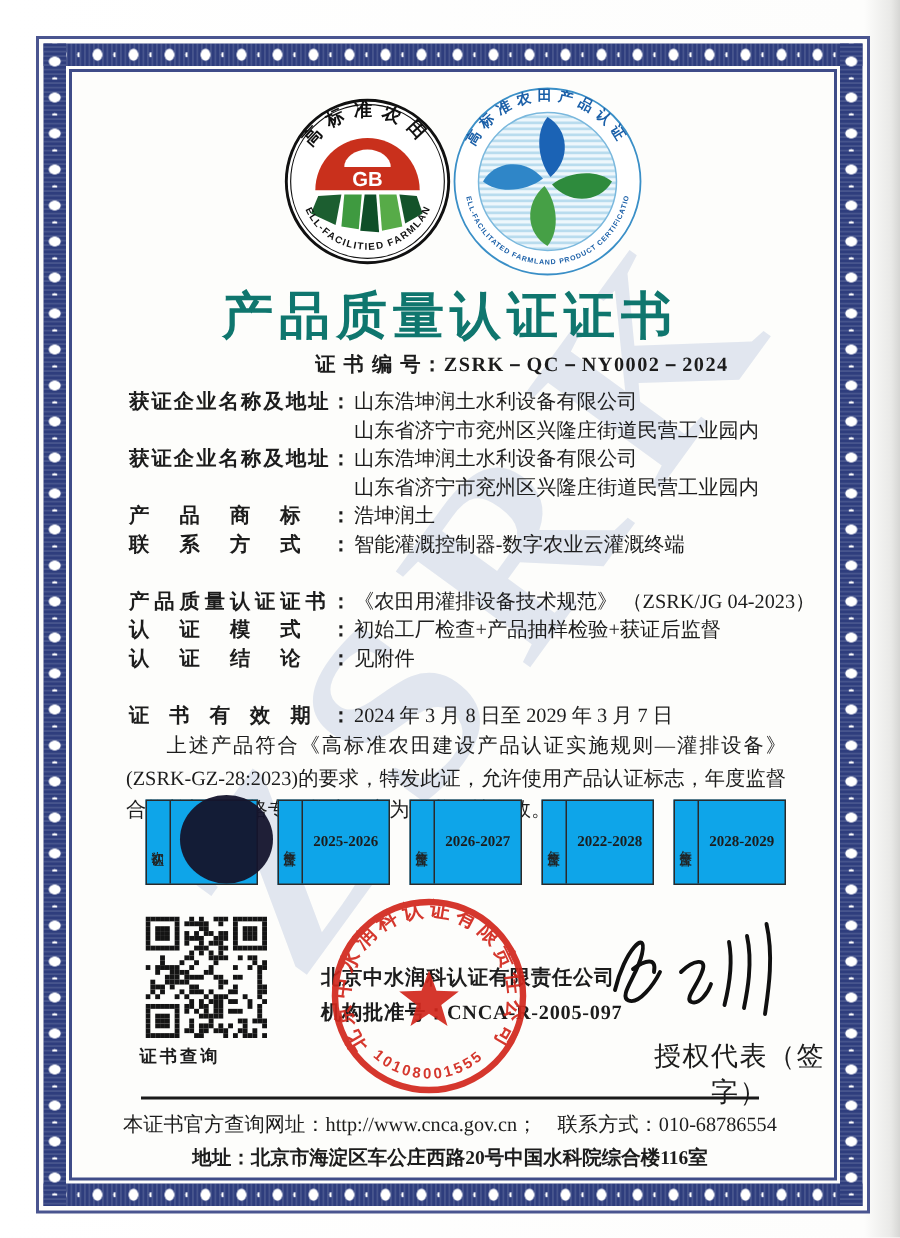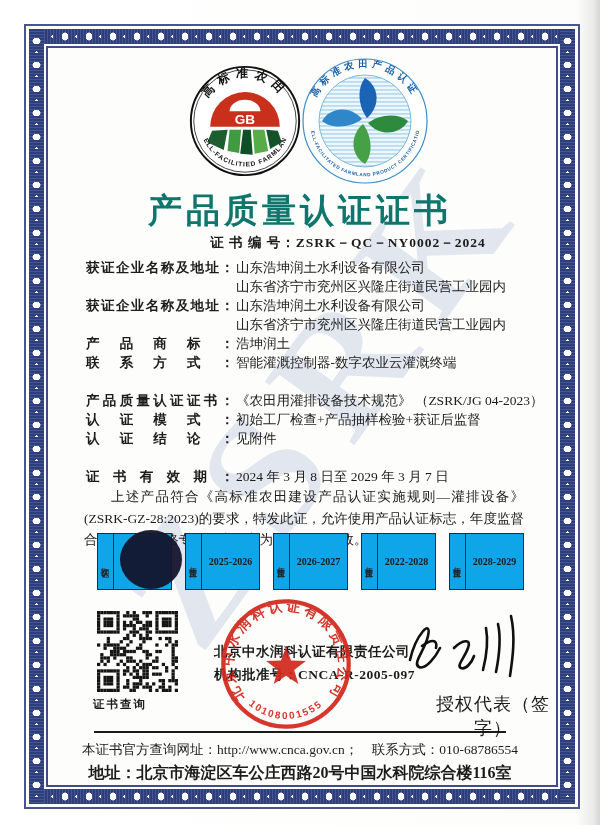--- a/index.html
+++ b/index.html
@@ -50,21 +50,21 @@
   .ink-stamp{left:120px;top:530px;width:62px;height:59px;border-radius:50%;background:#14142c;opacity:.95;z-index:4;}
   .qr-wrap{left:97px;top:611px;width:81px;height:81px;}
   .qr-label{left:93px;top:697px;width:90px;text-align:left;font-size:11.5px;font-weight:bold;letter-spacing:2px;}
   .issuer-company{left:214px;top:643px;font-size:13.5px;font-weight:bold;letter-spacing:.5px;}
   .issuer-approval{left:214px;top:666px;font-size:13.5px;font-weight:bold;letter-spacing:.5px;}
   .stamp-svg{left:210px;top:588px;width:152px;height:152px;z-index:5;opacity:.92;}
   .sig-svg{left:398px;top:606px;width:132px;height:72px;}
   .sign-label{left:400px;top:692px;width:130px;text-align:center;font-size:18px;font-weight:500;letter-spacing:1px;margin-left:28px;}
   .rule{left:94px;top:731px;width:412px;border-top:2px solid #1a1a1a;height:0;}
   .footer1{left:0;right:0;top:741px;text-align:center;font-size:13.5px;font-weight:normal;}
-  .footer2{left:0;right:0;top:763px;text-align:center;font-size:16px;font-weight:bold;}
+  .footer2{left:0;right:0;top:763px;text-align:center;font-size:13px;font-weight:bold;}
   .logo-left{left:187px;top:63px;width:116px;height:116px;}
   .logo-right{left:300px;top:56px;width:130px;height:130px;}
 </style>
 </head>
 <body>
 
 <div class="page">
   <div class="cert">
     <div class="band band-h band-top"></div>
     <div class="band band-h band-bottom"></div>

